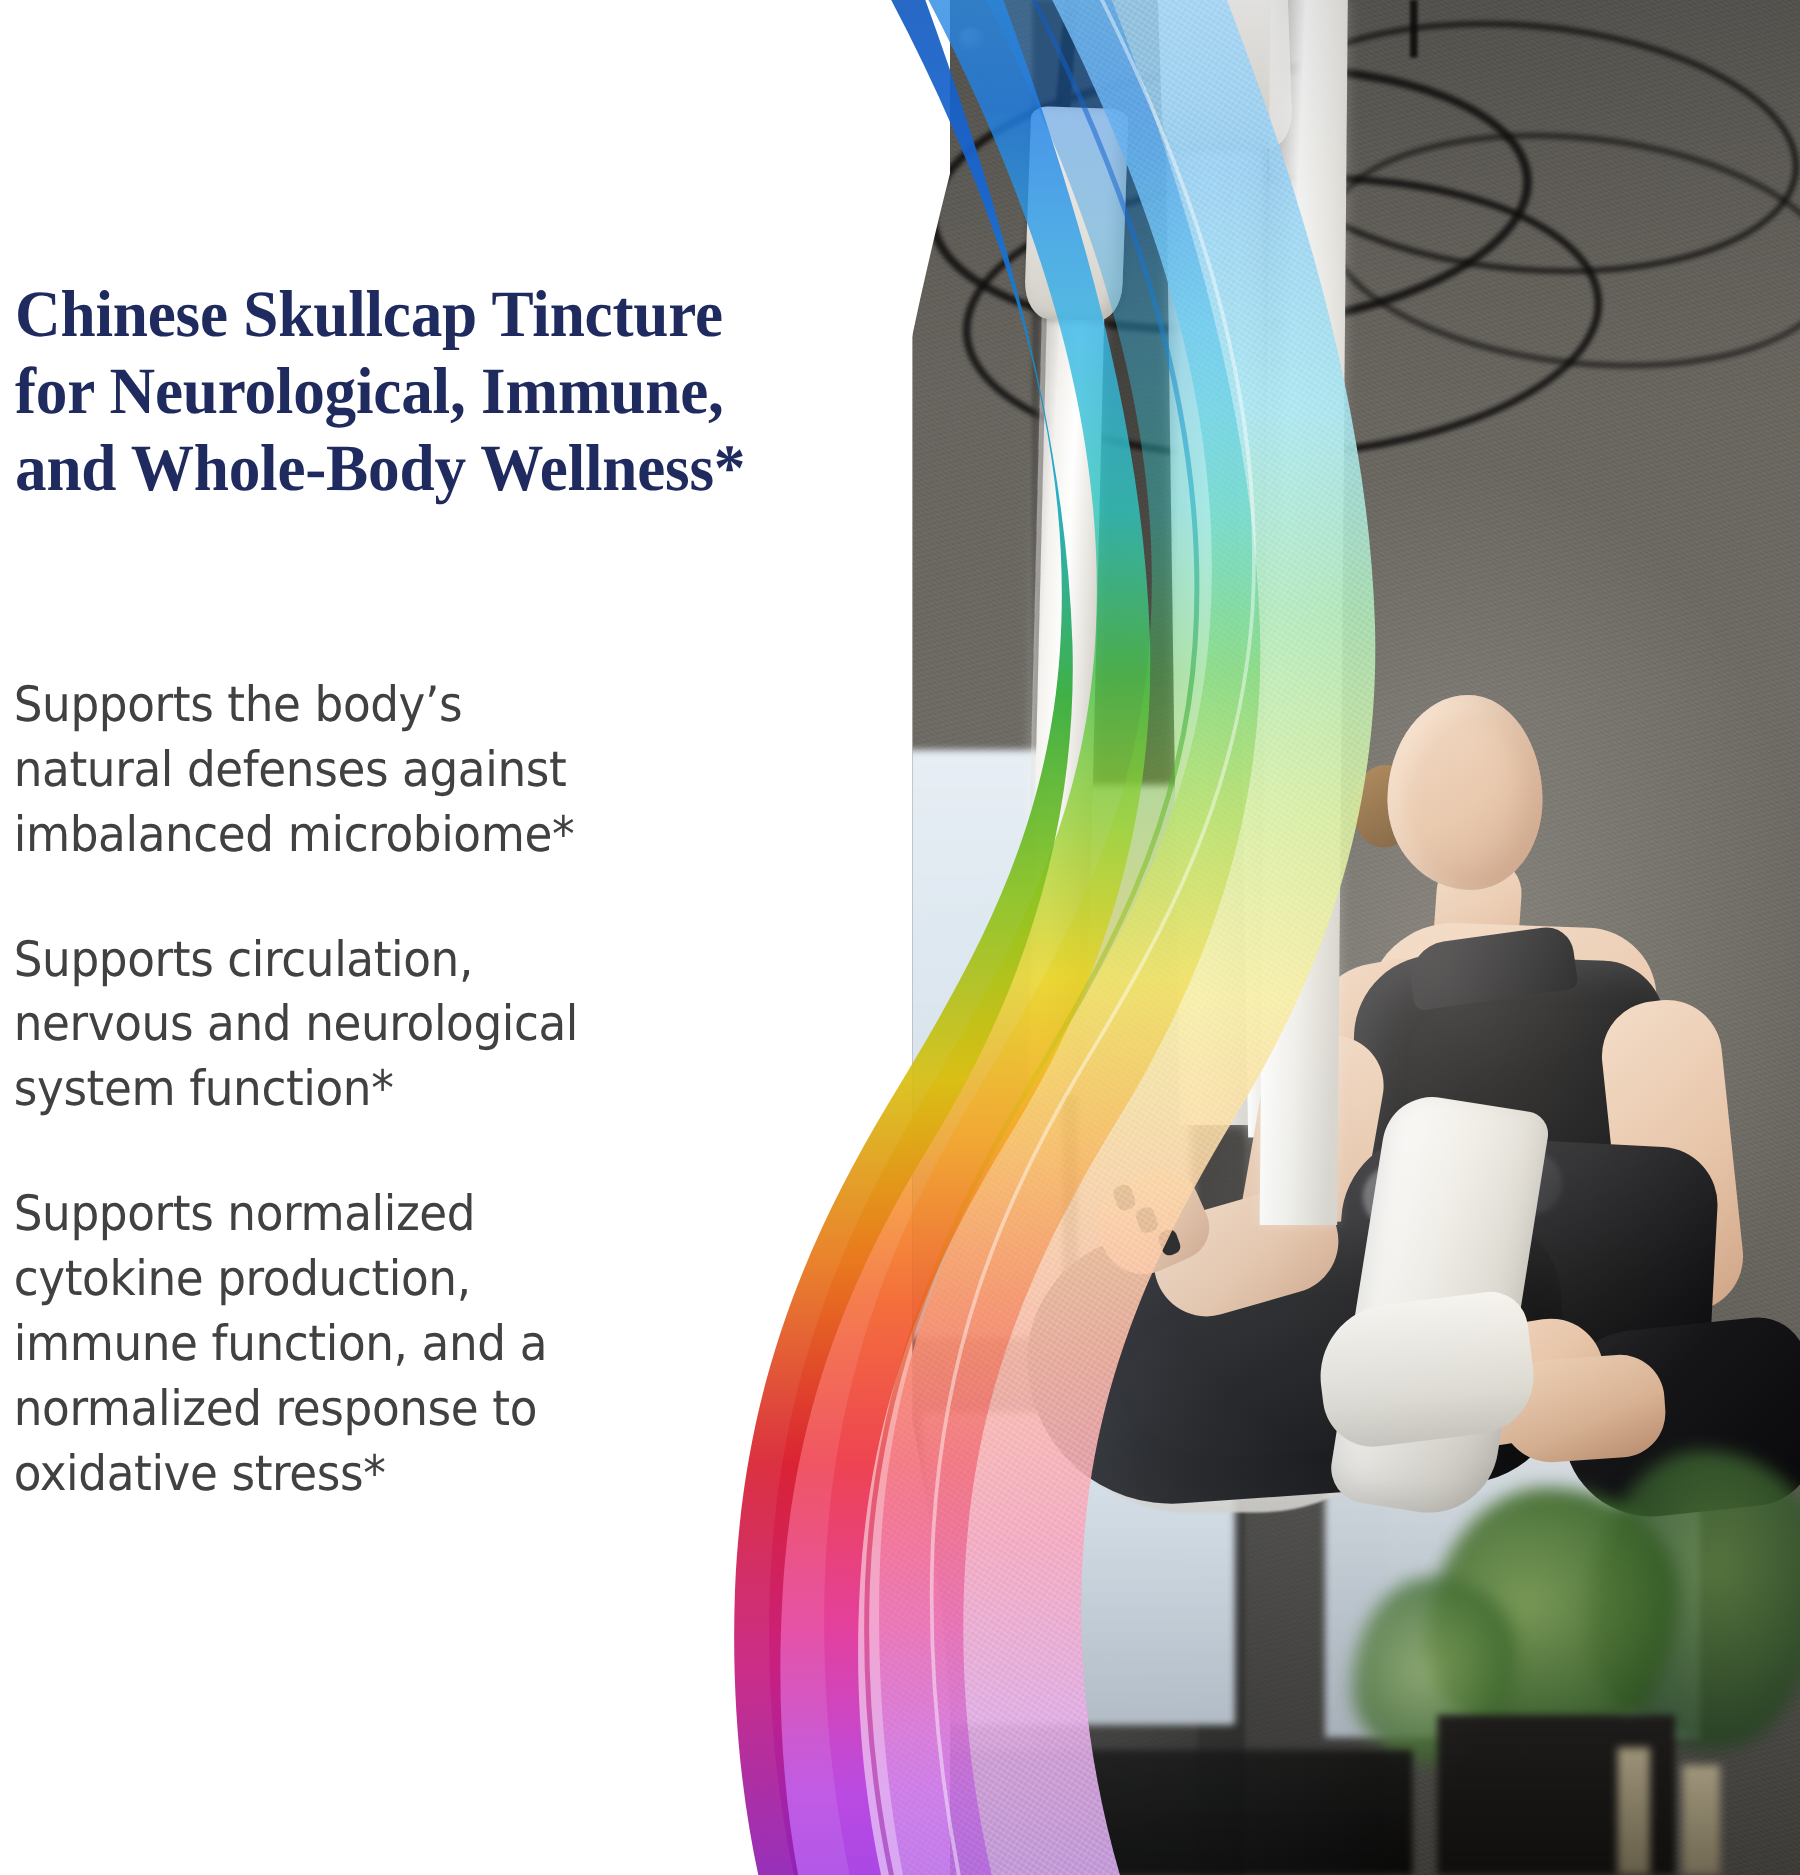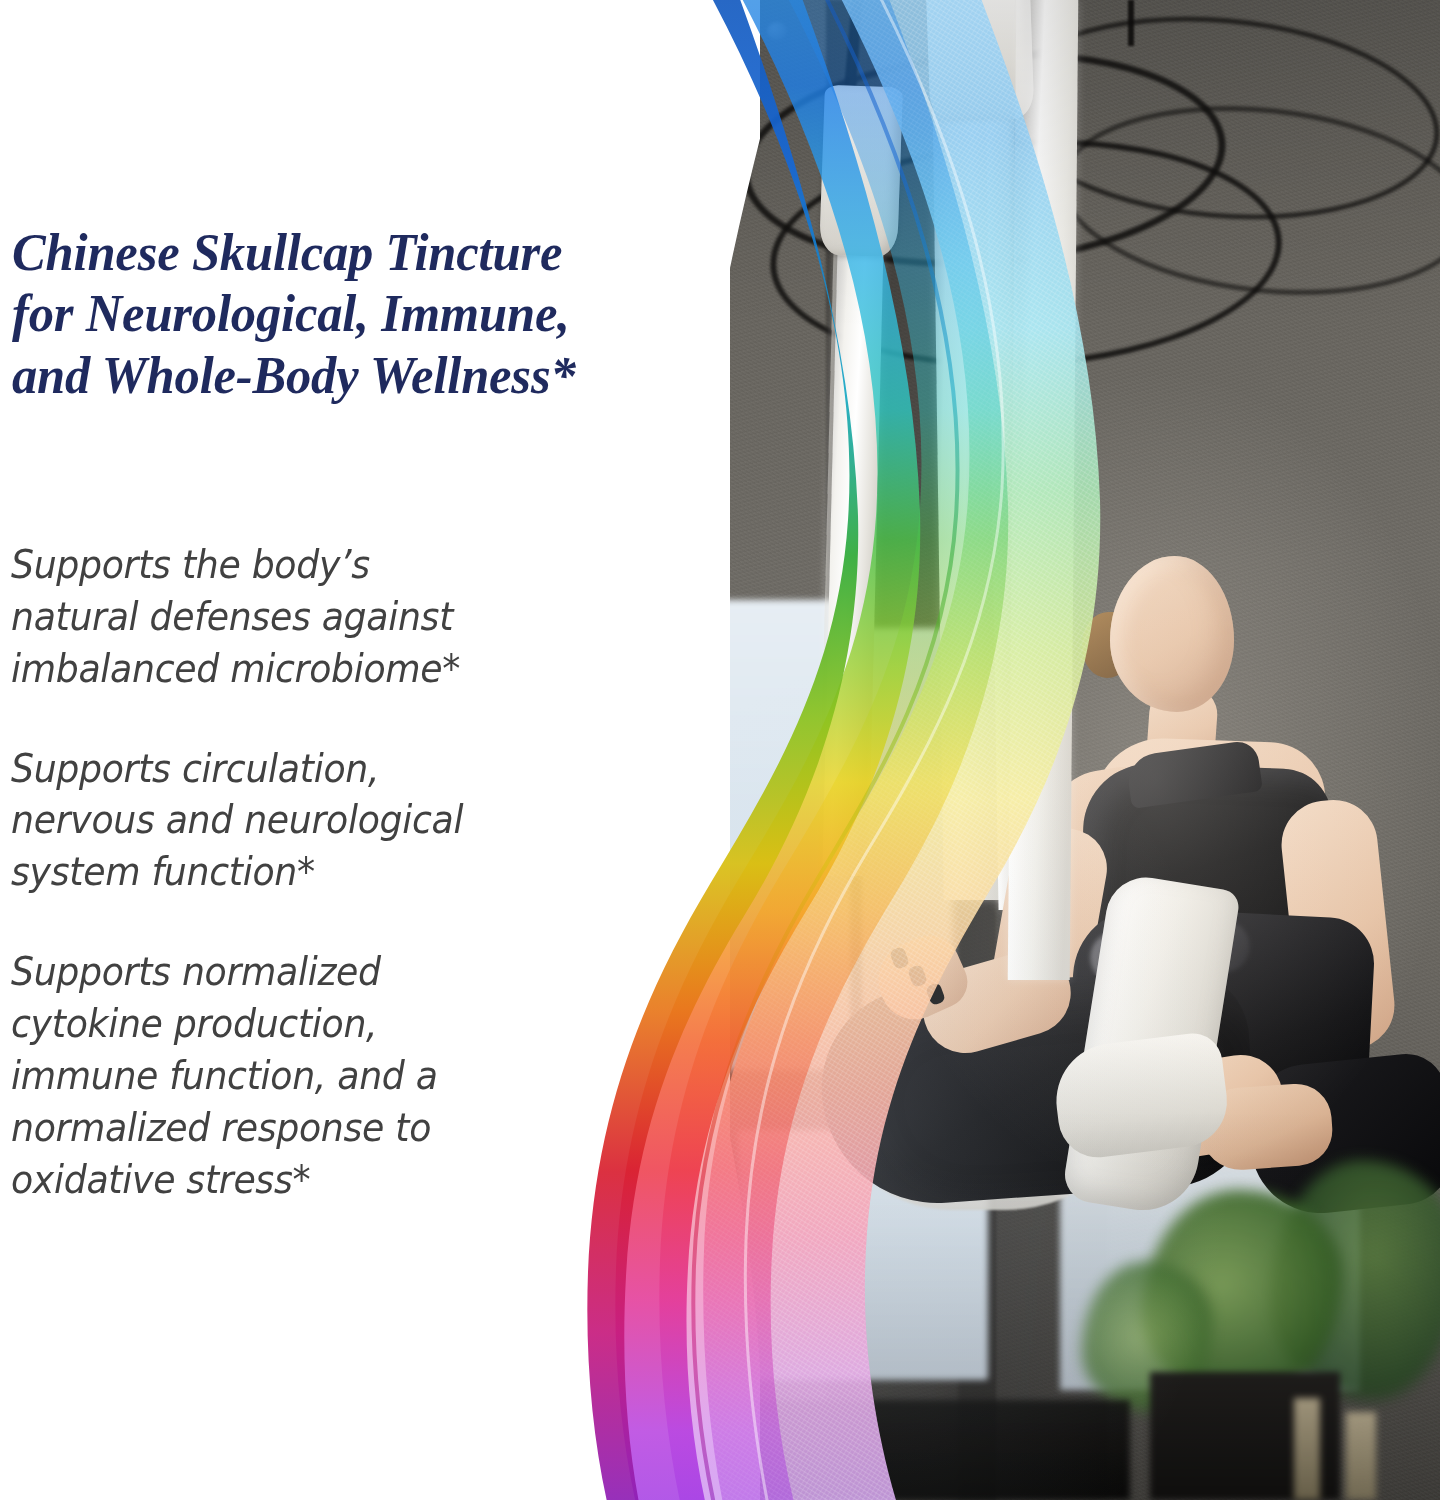--- a/index.html
+++ b/index.html
@@ -13,21 +13,20 @@
     overflow: hidden;
     font-family: "Liberation Sans", sans-serif;
   }
 
   #poster {
     position: relative;
     width: 1440px;
     height: 1500px;
     background: #ffffff;
     overflow: hidden;
-    font-style: italic;
   }
 
   
   .text-column {
     position: absolute;
     left: 0;
     top: 0;
     width: 700px;
     height: 1500px;
     z-index: 40;

